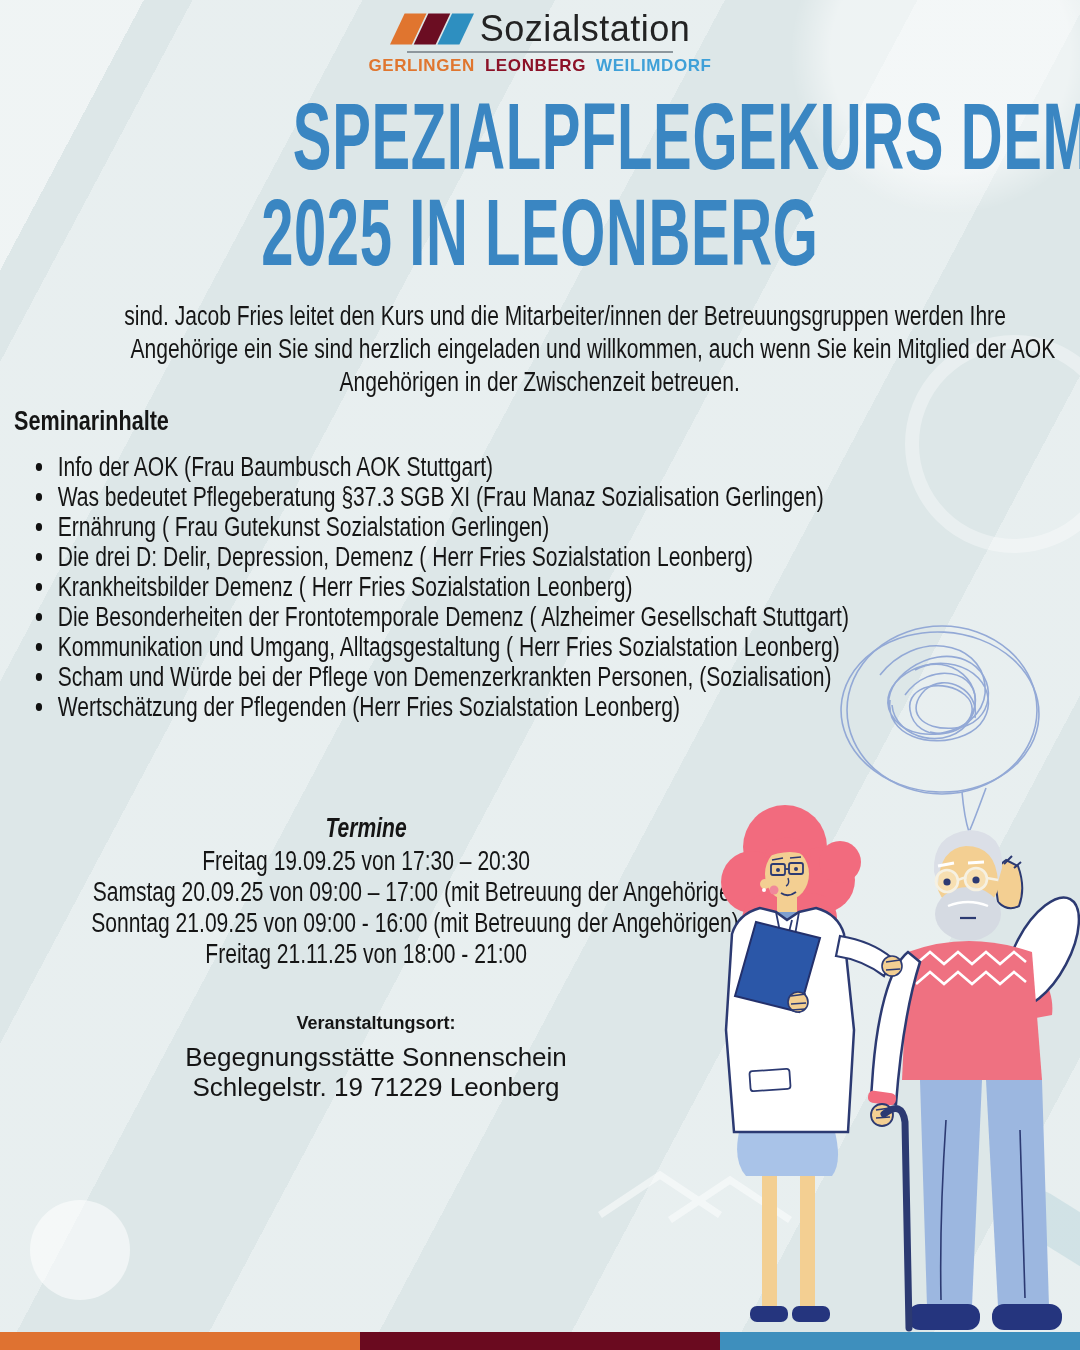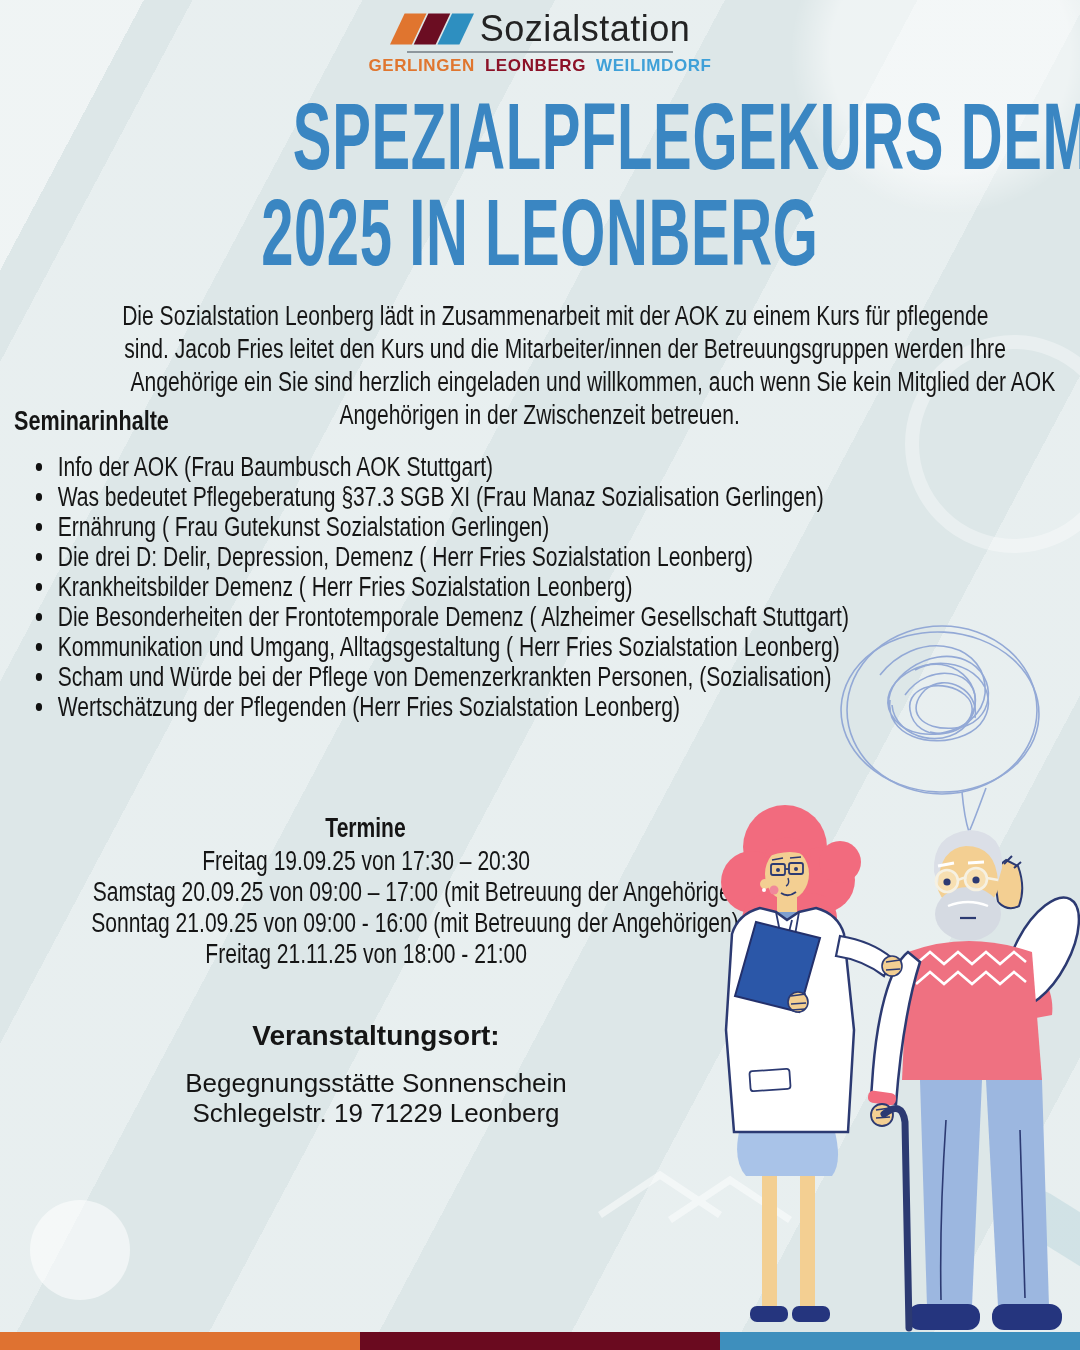--- a/index.html
+++ b/index.html
@@ -36,24 +36,24 @@
   
   .seminar{position:absolute;top:406px;left:14px;}
   .seminar h2{margin:0;font-size:27px;line-height:30px;font-weight:bold;}
   .seminar h2 .cxl{display:inline-block;transform:scaleX(.8);transform-origin:0 0;white-space:nowrap;}
   .bullets{list-style:none;margin:16px 0 0 0;padding:0;width:1110px;transform:scaleX(.78);transform-origin:0 0;
     font-size:27px;line-height:30px;}
   .bullets li{position:relative;padding-left:56px;margin:0;}
   .bullets li::before{content:"";position:absolute;left:28px;top:11px;width:8px;height:8px;border-radius:50%;background:#111;}
   
   .schedule{position:absolute;top:813px;left:0;width:732px;text-align:center;font-size:27px;line-height:31px;}
-  .schedule h3{margin:0 0 2px 0;font-size:27px;line-height:31px;font-weight:bold;}
+  .schedule h3{margin:0 0 2px 0;font-size:27px;line-height:31px;font-weight:bold;font-style:italic;}
   
   .venue{position:absolute;top:1004px;left:0;width:752px;text-align:center;font-size:26px;line-height:30px;}
-  .venue h3{margin:17px;font-size:28px;line-height:30px;font-weight:bold;}
+  .venue h3{margin:4px;font-size:18px;line-height:30px;font-weight:bold;}
   
   .registration{position:absolute;top:1172px;left:0;width:762px;text-align:center;font-size:24px;line-height:31px;font-weight:bold;}
   
   .footer-bar{position:absolute;left:0;bottom:0;width:100%;height:18px;display:flex;z-index:2;}
   .footer-bar div{flex:1;}
   
   .illu{position:absolute;left:680px;top:600px;width:400px;height:750px;z-index:3;}
 </style>
 </head>
 <body>
@@ -82,21 +82,20 @@
       <span class="c-orange">GERLINGEN</span><span class="c-maroon">LEONBERG</span><span class="c-lblue">WEILIMDORF</span>
     </div>
   </header>
 
   <h1 class="title">
     <div><span class="sx">SPEZIALPFLEGEKURS DEMENZ</span></div>
     <div><span class="sx">2025 IN LEONBERG</span></div>
   </h1>
 
   <div class="intro">
-    <div><span class="cx">Die Sozialstation Leonberg lädt in Zusammenarbeit mit der AOK zu einem Kurs für pflegende</span></div>
     <div><span class="cx">sind. Jacob Fries leitet den Kurs und die Mitarbeiter/innen der Betreuungsgruppen werden Ihre</span></div>
     <div><span class="cx">Angehörige ein Sie sind herzlich eingeladen und willkommen, auch wenn Sie kein Mitglied der AOK</span></div>
     <div><span class="cx">Angehörigen in der Zwischenzeit betreuen.</span></div>
   </div>
 
   <section class="seminar">
     <h2><span class="cxl">Seminarinhalte</span></h2>
     <ul class="bullets">
       <li>Info der AOK (Frau Baumbusch AOK Stuttgart)</li>
       <li>Was bedeutet Pflegeberatung §37.3 SGB XI (Frau Manaz Sozialisation Gerlingen)</li>

